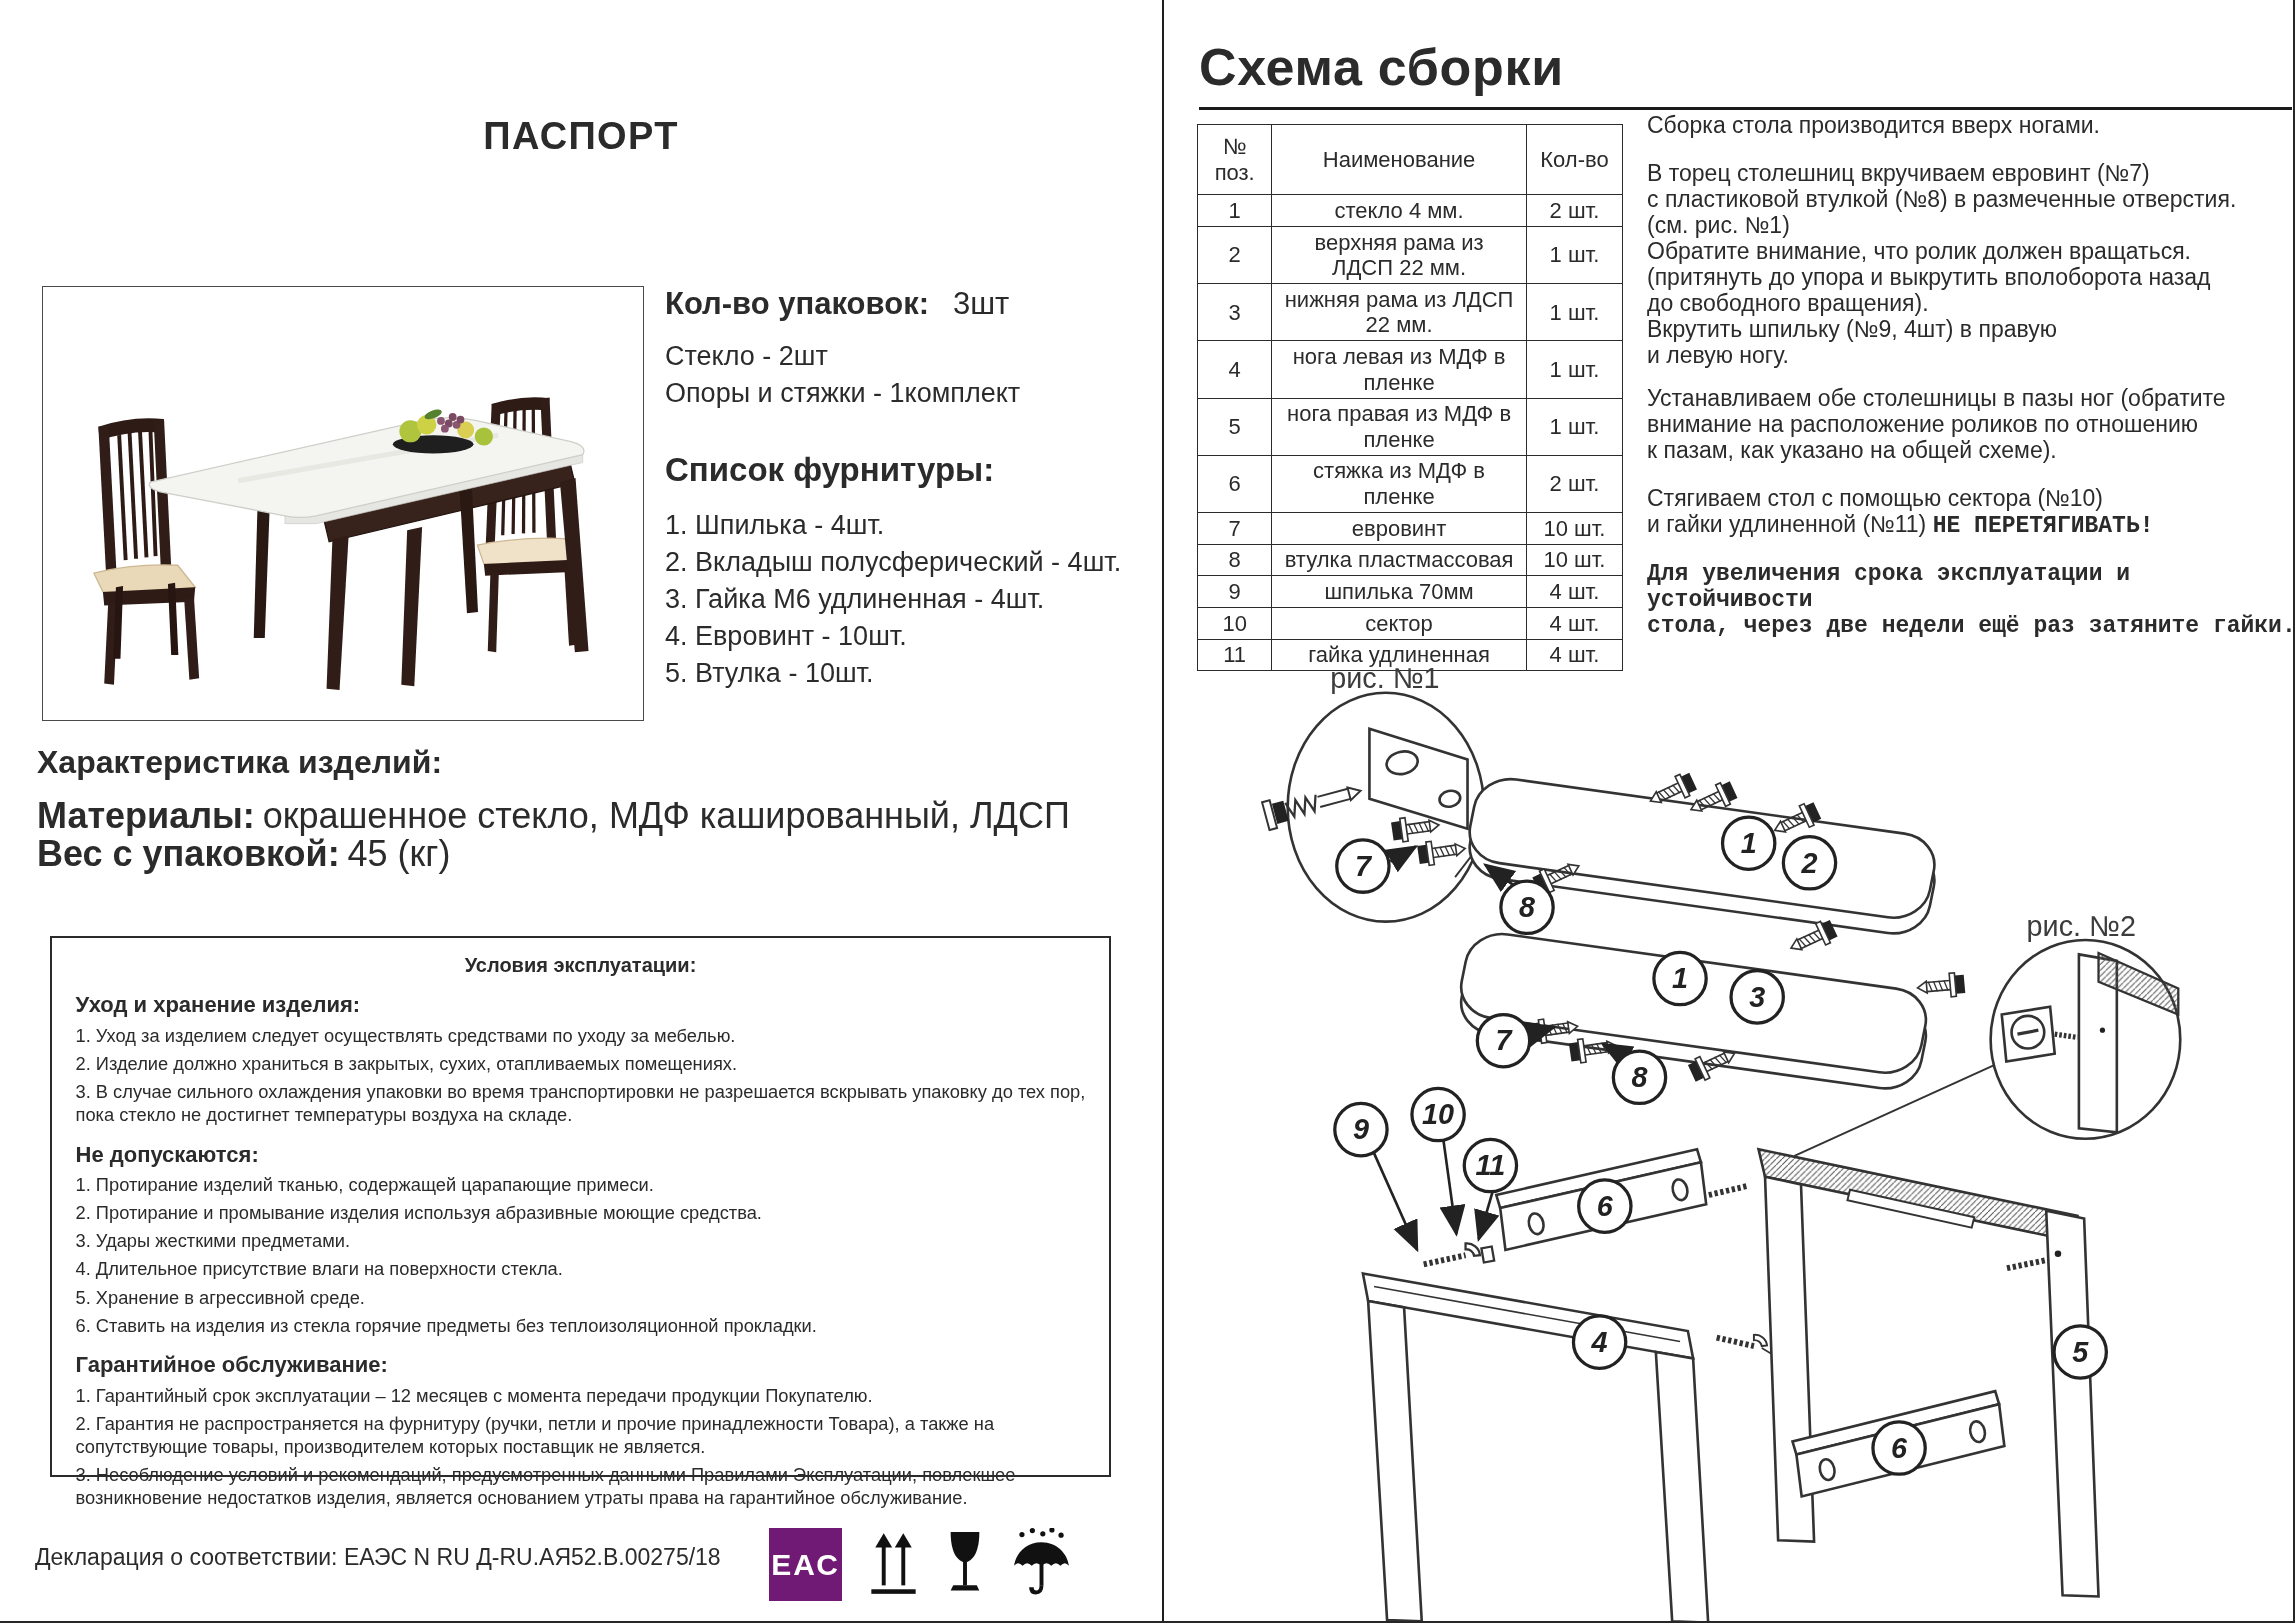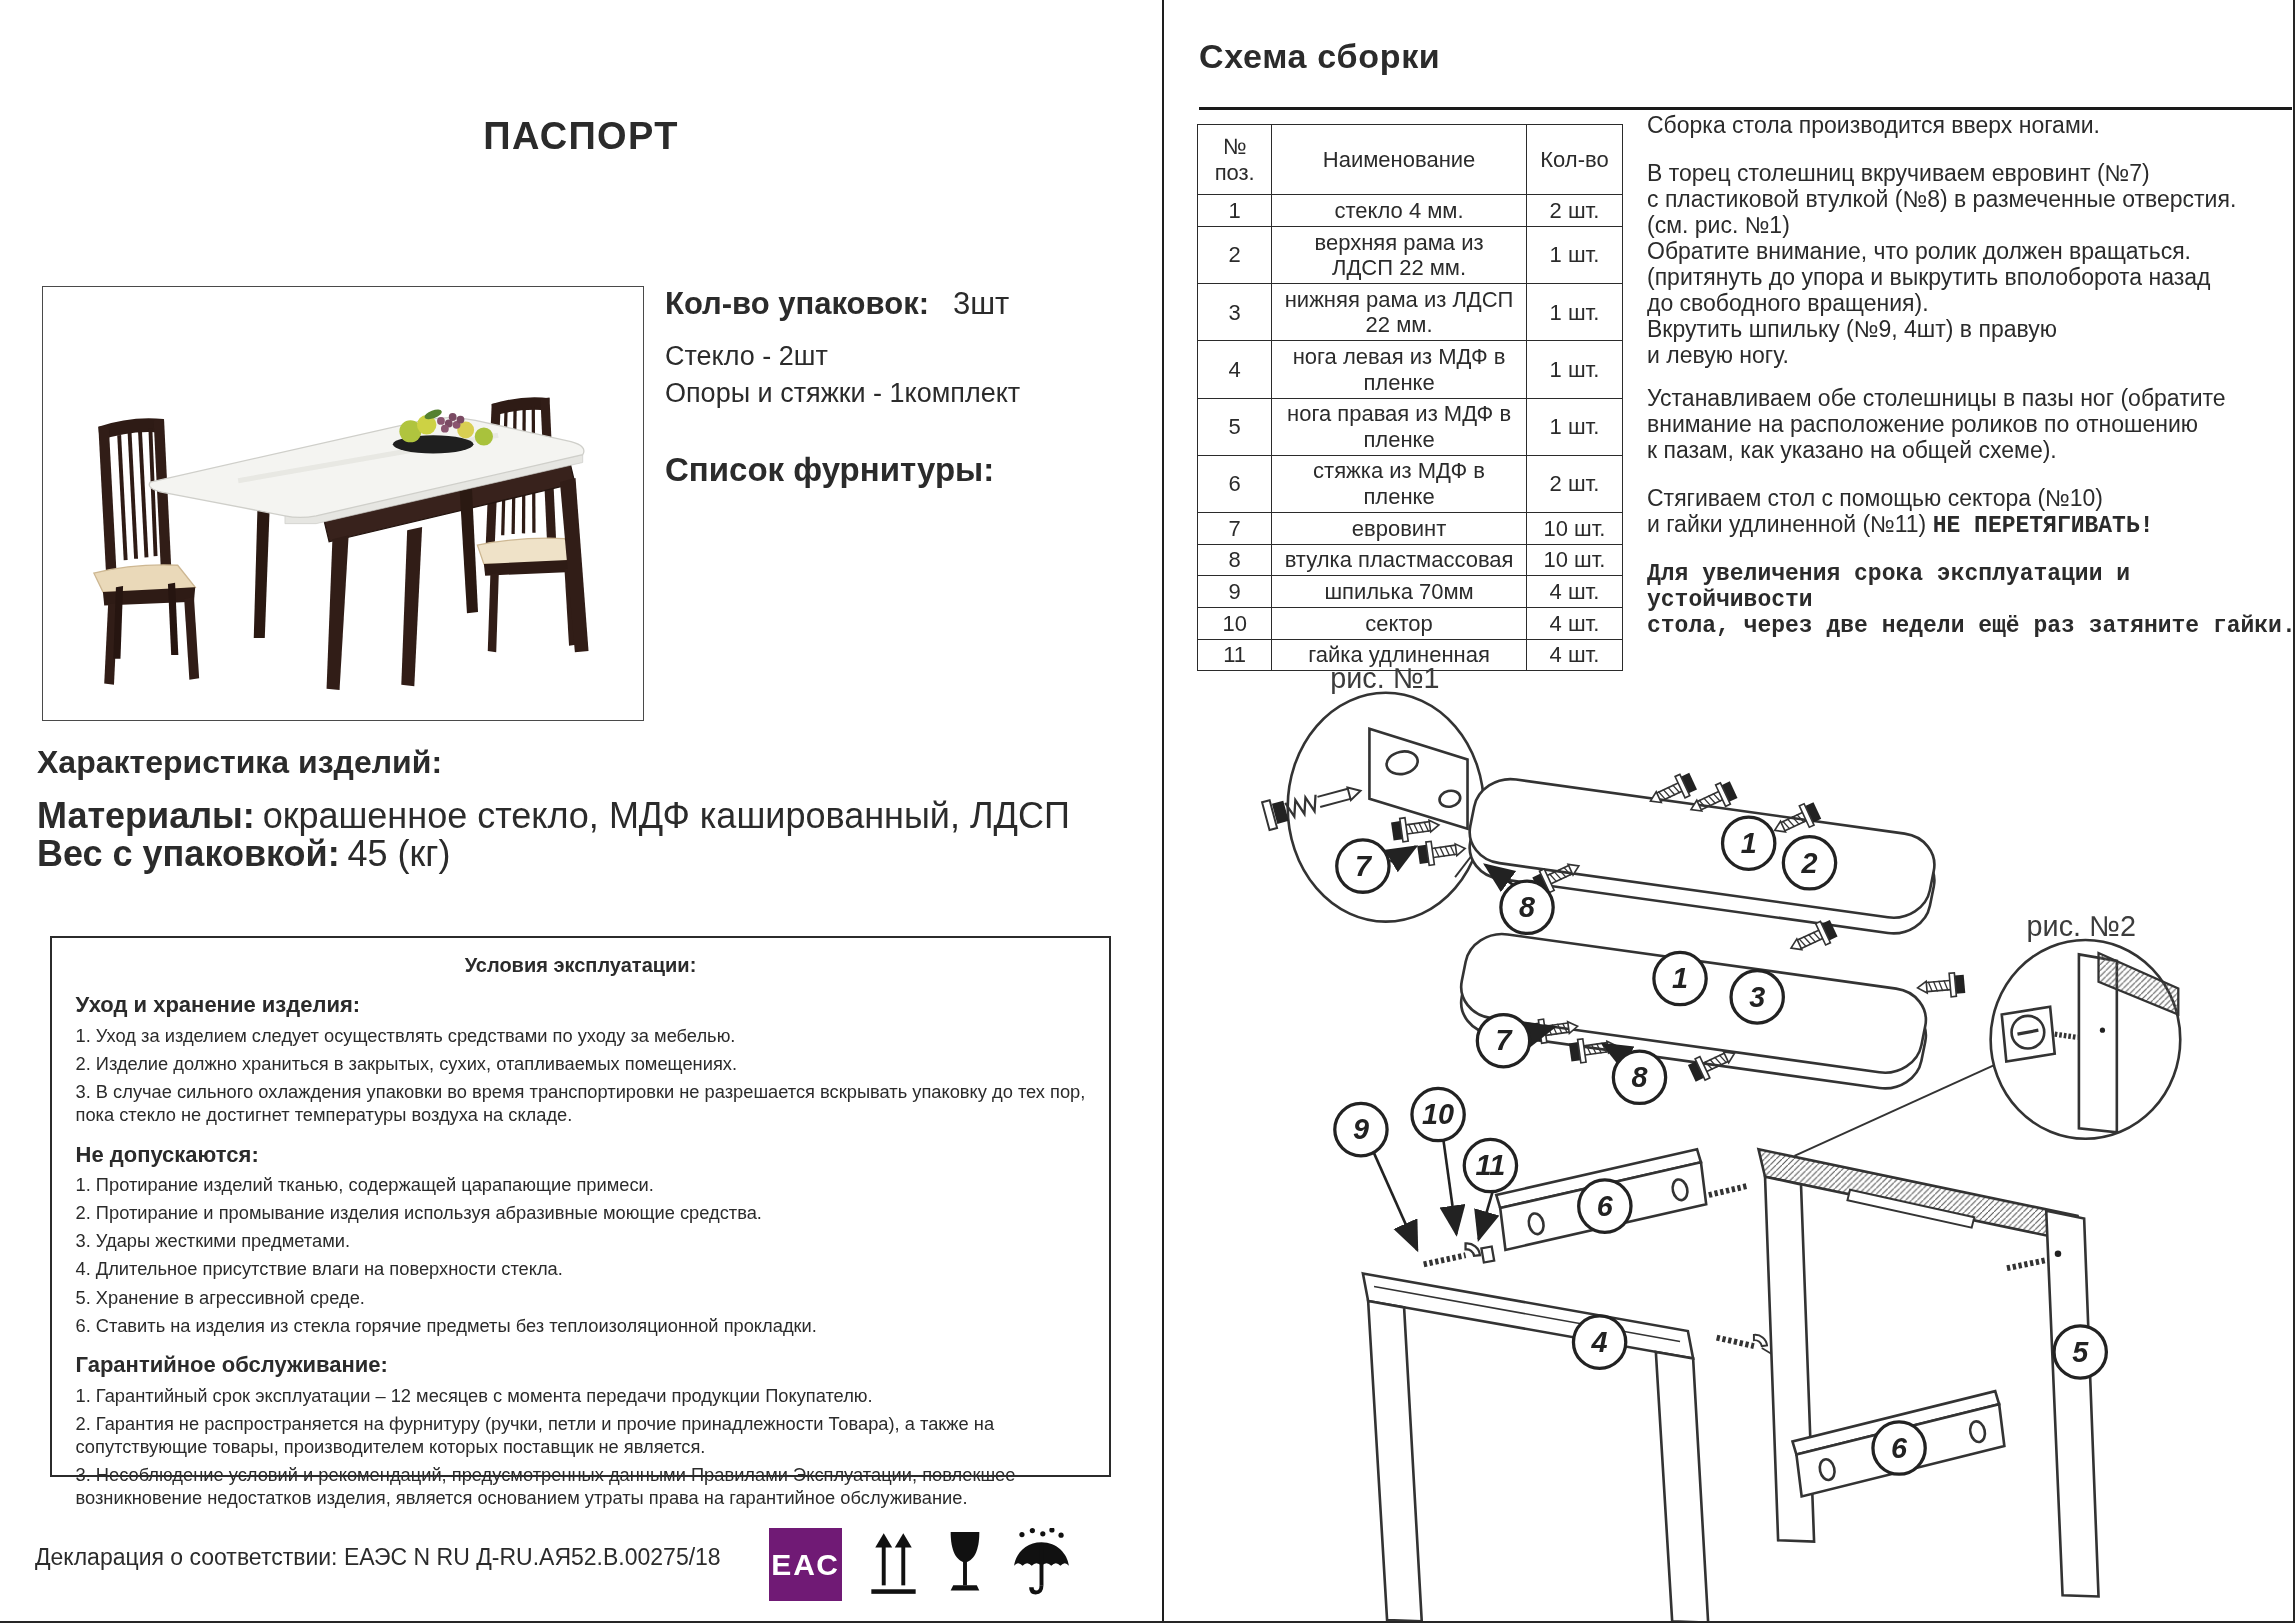--- a/index.html
+++ b/index.html
@@ -31,21 +31,21 @@
   .cond{left:50px; top:936px; width:1061px; height:541px; border:2px solid #2b2b2b; box-sizing:border-box; padding:15.7px 23.5px 0 23.5px;}
   .cond .ttl{text-align:center; font-size:20px; font-weight:bold;}
   .cond .sec-t{font-size:22px; font-weight:bold; margin-top:15.7px;}
   .cond .sec-i{font-size:18.3px; line-height:23px; margin-top:5.2px;}
   .decl{left:35px; top:1544px; font-size:23px;}
   .icons{left:769px; top:1526px; height:77px; display:flex; align-items:center; gap:23.5px;}
   .eac{width:73px; height:73px; background:#701a75; color:#fff; display:flex; align-items:center; justify-content:center;
        font-size:30px; font-weight:bold; letter-spacing:2px;}
 
   
-  .rp-title{left:1199px; top:37px; font-size:34px; font-weight:bold; letter-spacing:0.7px;}
+  .rp-title{left:1199px; top:37px; font-size:52px; font-weight:bold; letter-spacing:0.7px;}
   .rp-rule{left:1199px; top:107px; width:1093px; height:2.6px; background:#1a1a1a;}
   table.pt{left:1197px; top:124px; border-collapse:collapse; table-layout:fixed; font-size:22px;text-align:center;}
   table.pt td{border:1.3px solid #2b2b2b; padding:2.6px 9.2px; line-height:25.5px; vertical-align:middle;}
   table.pt tr.hd td{padding:9.2px 9.2px; height:23.5px;}
   .c1{width:55px;} .c2{width:235px;} .c3{width:77px;}
   .instr{left:1647px; top:112px; width:654px; font-size:23px; line-height:26px;}
   .instr .par{margin-bottom:22px;}
   .instr .par.tight{margin-bottom:17px;}
   .diagram{left:1170px; top:647px; width:1126px; height:977px;}
 
@@ -127,20 +127,27 @@
       <span class="lbl">Кол-во упаковок:</span><span>3шт</span>
     </div>
     <div class="rest">
       <div>Стекло - 2шт</div>
       <div>Опоры и стяжки - 1комплект</div>
     </div>
   </div>
 
   <div class="abs furn">
     <div class="h">Список фурнитуры:</div>
+    <div class="items">
+      <div>1. Шпилька - 4шт.</div>
+      <div>2. Вкладыш полусферический - 4шт.</div>
+      <div>3. Гайка М6 удлиненная - 4шт.</div>
+      <div>4. Евровинт - 10шт.</div>
+      <div>5. Втулка - 10шт.</div>
+    </div>
   </div>
 
   <div class="abs chars">
     <div class="h">Характеристика изделий:</div>
     <div class="line">
       <span class="lbl">Материалы:</span><span>окрашенное стекло, МДФ кашированный, ЛДСП</span>
     </div>
     <div class="line">
       <span class="lbl">Вес с упаковкой:</span><span>45 (кг)</span>
     </div>

